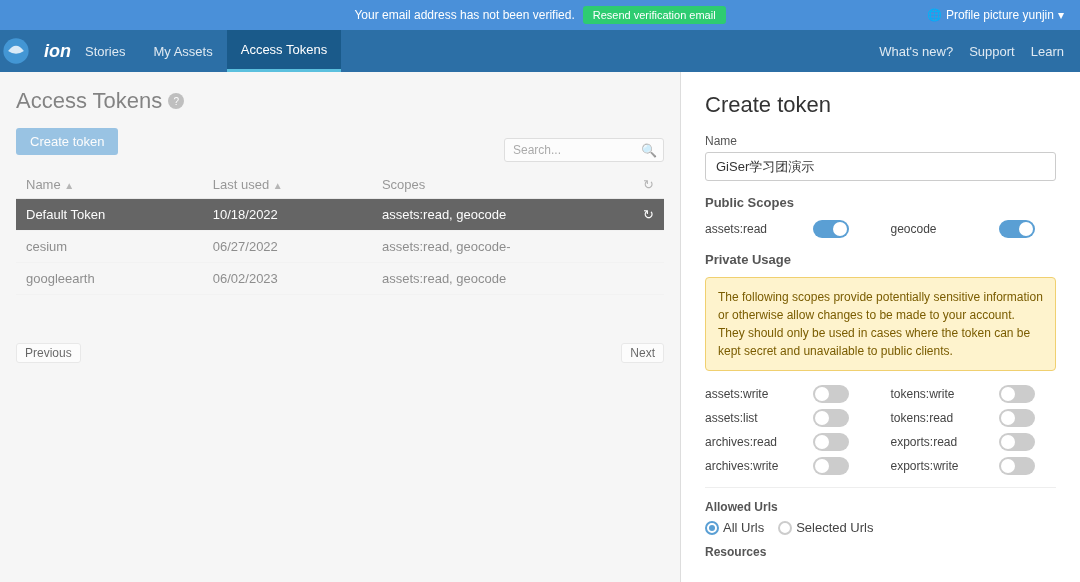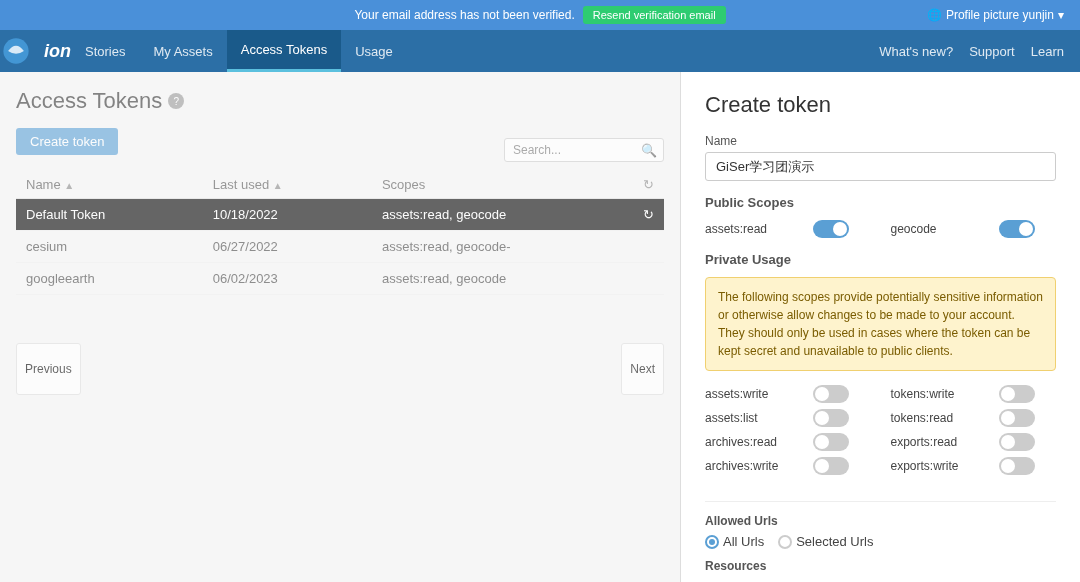--- a/index.html
+++ b/index.html
@@ -255,21 +255,21 @@
     .toggle-switch.off .toggle-knob { left: 2px; }
     .scope-name {
       min-width: 100px;
       font-size: 12px;
       color: #444;
     }
     .scopes-grid {
       display: grid;
       grid-template-columns: 1fr 1fr;
       gap: 6px 20px;
-      margin-bottom: 26px;
+      margin-bottom: 12px;
     }
     .scope-pair {
       display: flex;
       align-items: center;
       gap: 8px;
     }
 
     
     .warning-box {
       background: #fef3cd;
@@ -337,21 +337,21 @@
       display: flex;
       justify-content: space-between;
       align-items: center;
       padding: 8px 0;
       color: #888;
       font-size: 12px;
     }
     .pg-btn {
       border: 1px solid #ddd;
       background: white;
-      padding: 18px 8px;
+      padding: 2px 8px;
       border-radius: 3px;
       cursor: pointer;
       font-size: 12px;
     }
   </style>
 </head>
 <body>
 
 <div class="notification-bar">
   <span>Your email address has not been verified.</span>
@@ -368,21 +368,20 @@
     <svg width="32" height="30" viewBox="0 0 40 38" fill="none" xmlns="http://www.w3.org/2000/svg">
       <circle cx="20" cy="19" r="16" fill="#4da6e8" opacity="0.7"></circle>
       <path d="M10 19 Q20 6 30 19 Q20 26 10 19Z" fill="white" opacity="0.8"></path>
     </svg>
     <span style="color:white;font-size:18px;font-weight:bold;">ion</span>
   </div>
   <div class="nav-links">
     <a class="nav-link">Stories</a>
     <a class="nav-link">My Assets</a>
     <a class="nav-link active">Access Tokens</a>
-    <a class="nav-link">Usage</a>
   </div>
   <div class="nav-right">
     <a>What's new?</a>
     <a>Support</a>
     <a>Learn</a>
   </div>
 </nav>
 
 <div class="page-container">
 

